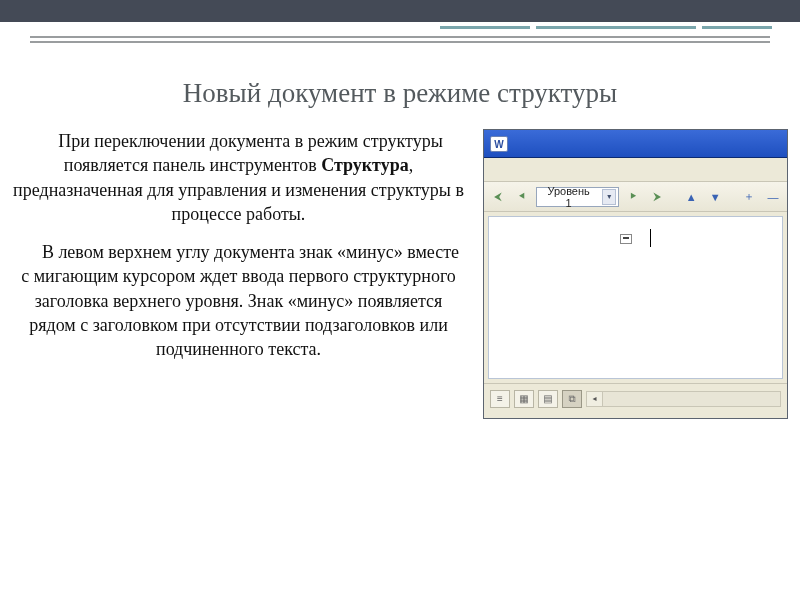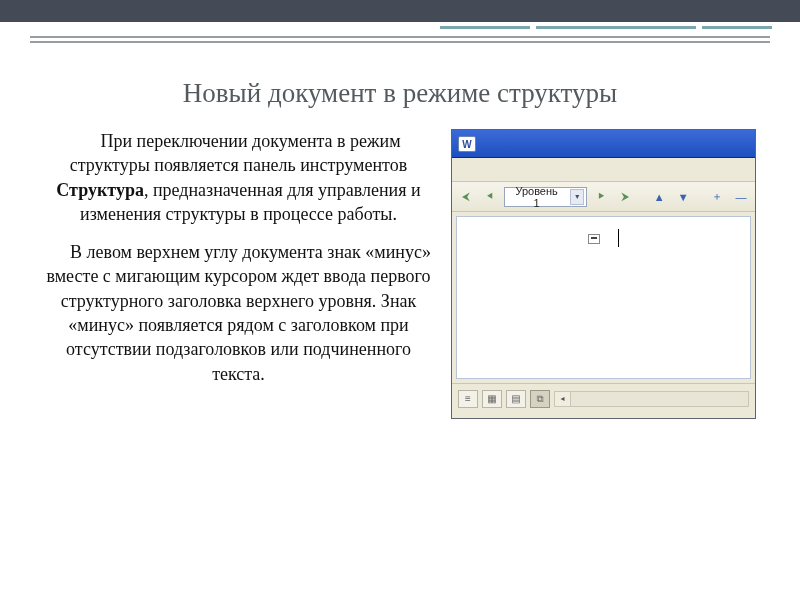--- a/index.html
+++ b/index.html
@@ -40,21 +40,21 @@
   }
   h1.title {
     margin: 35px 40px 20px 40px;
     font-size: 27px;
     font-weight: normal;
     color: #545a5e;
   }
   .content {
     display: flex;
     gap: 18px;
-    padding: 0 44px;
+    padding: 0 12px;
   }
   .textcol {
     flex: 1;
     font-size: 18px;
     line-height: 1.35;
     color: #111;
   }
   .textcol p { margin-bottom: 14px; }
   .para-indent { display:inline-block; width:24px; }
   .win-wrap {

